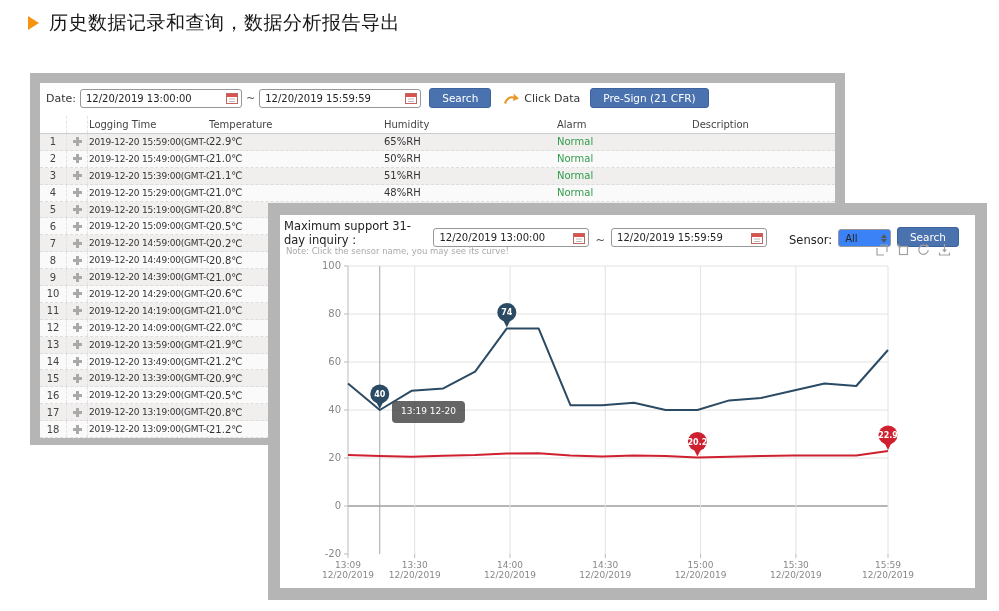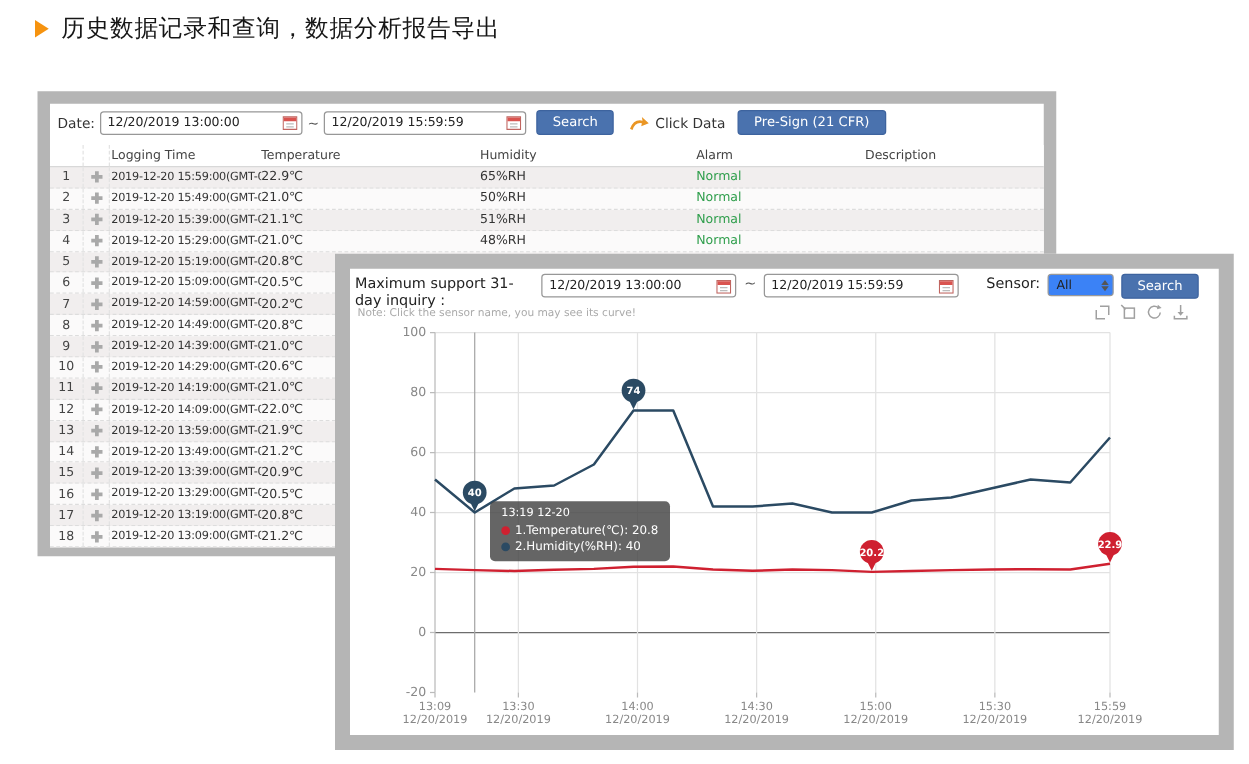--- a/index.html
+++ b/index.html
@@ -36,21 +36,21 @@
   .c-hum{width:173px;flex:none}
   .c-alarm{width:135px;flex:none}
   .c-desc{flex:1}
   .trow .c-alarm{color:#2f9e4c}
   .plus-icon{position:relative;width:9px;height:9px;display:inline-block}
   .plus-icon::before{content:"";position:absolute;left:3px;top:0;width:3px;height:9px;background:#a9a9a9}
   .plus-icon::after{content:"";position:absolute;top:3px;left:0;width:9px;height:3px;background:#a9a9a9}
 
   
   .chart-wrap{position:relative;width:695px;height:373px}
-  .ftoolbar{display:flex;align-items:flex-start;gap:6px;padding:4px 4px 0 4px;font-size:11.5px;color:#222;position:relative;z-index:3}
+  .ftoolbar{display:flex;align-items:flex-end;gap:6px;padding:4px 4px 0 4px;font-size:11.5px;color:#222;position:relative;z-index:3}
   .sensor-select{display:flex;align-items:center;justify-content:space-between;width:58px;height:16px;border:1px solid #999;
                  border-radius:3px;font-size:10px;color:#222;padding:0 3px 0 6px;background:#3b82f6}
   .sel-arrows{display:flex;flex-direction:column;gap:1px}
   .sel-arrows i{width:0;height:0;border-left:3px solid transparent;border-right:3px solid transparent;display:block}
   .sel-arrows .up{border-bottom:4px solid #555}
   .sel-arrows .dn{border-top:4px solid #555}
   .note{position:absolute;left:6px;top:31px;font-size:8.5px;color:#aaa;z-index:3}
   .legend{position:absolute;left:250px;top:27px;display:flex;gap:16px;font-size:10px;color:#444;z-index:3;align-items:center}
   .leg-item{display:flex;align-items:center;gap:4px}
   .toolbox{position:absolute;right:24px;top:28px;display:flex;gap:8px;z-index:3}
@@ -431,26 +431,16 @@
         <polygon points="413.4117647058824,233.51999999999998 421.4117647058824,233.51999999999998 417.4117647058824,241.51999999999998" fill="#cf2030"></polygon>
         <circle cx="417.4117647058824" cy="226.51999999999998" r="9.5" fill="#cf2030"></circle>
         <text x="417.4117647058824" y="229.51999999999998" text-anchor="middle" fill="#fff" font-size="8" font-weight="bold">20.2</text>
         <polygon points="604,227.04 612,227.04 608,235.04" fill="#cf2030"></polygon>
         <circle cx="608" cy="220.04" r="9.5" fill="#cf2030"></circle>
         <text x="608" y="223.04" text-anchor="middle" fill="#fff" font-size="8" font-weight="bold">22.9</text>
       </svg>
 
     <div class="tooltip">
       <div class="tt-title">13:19 12-20</div>
-      <div>
-          <div class="tt-row">
-            <span class="tt-dot" style="background: rgb(207, 32, 48);"></span>
-            <span>1.Temperature(℃): 20.8</span>
-          </div>
-          <div class="tt-row">
-            <span class="tt-dot" style="background: rgb(43, 74, 99);"></span>
-            <span>2.Humidity(%RH): 40</span>
-          </div>
-        </div>
     </div>
 
   </div>
 </div>
 
 </body></html>

